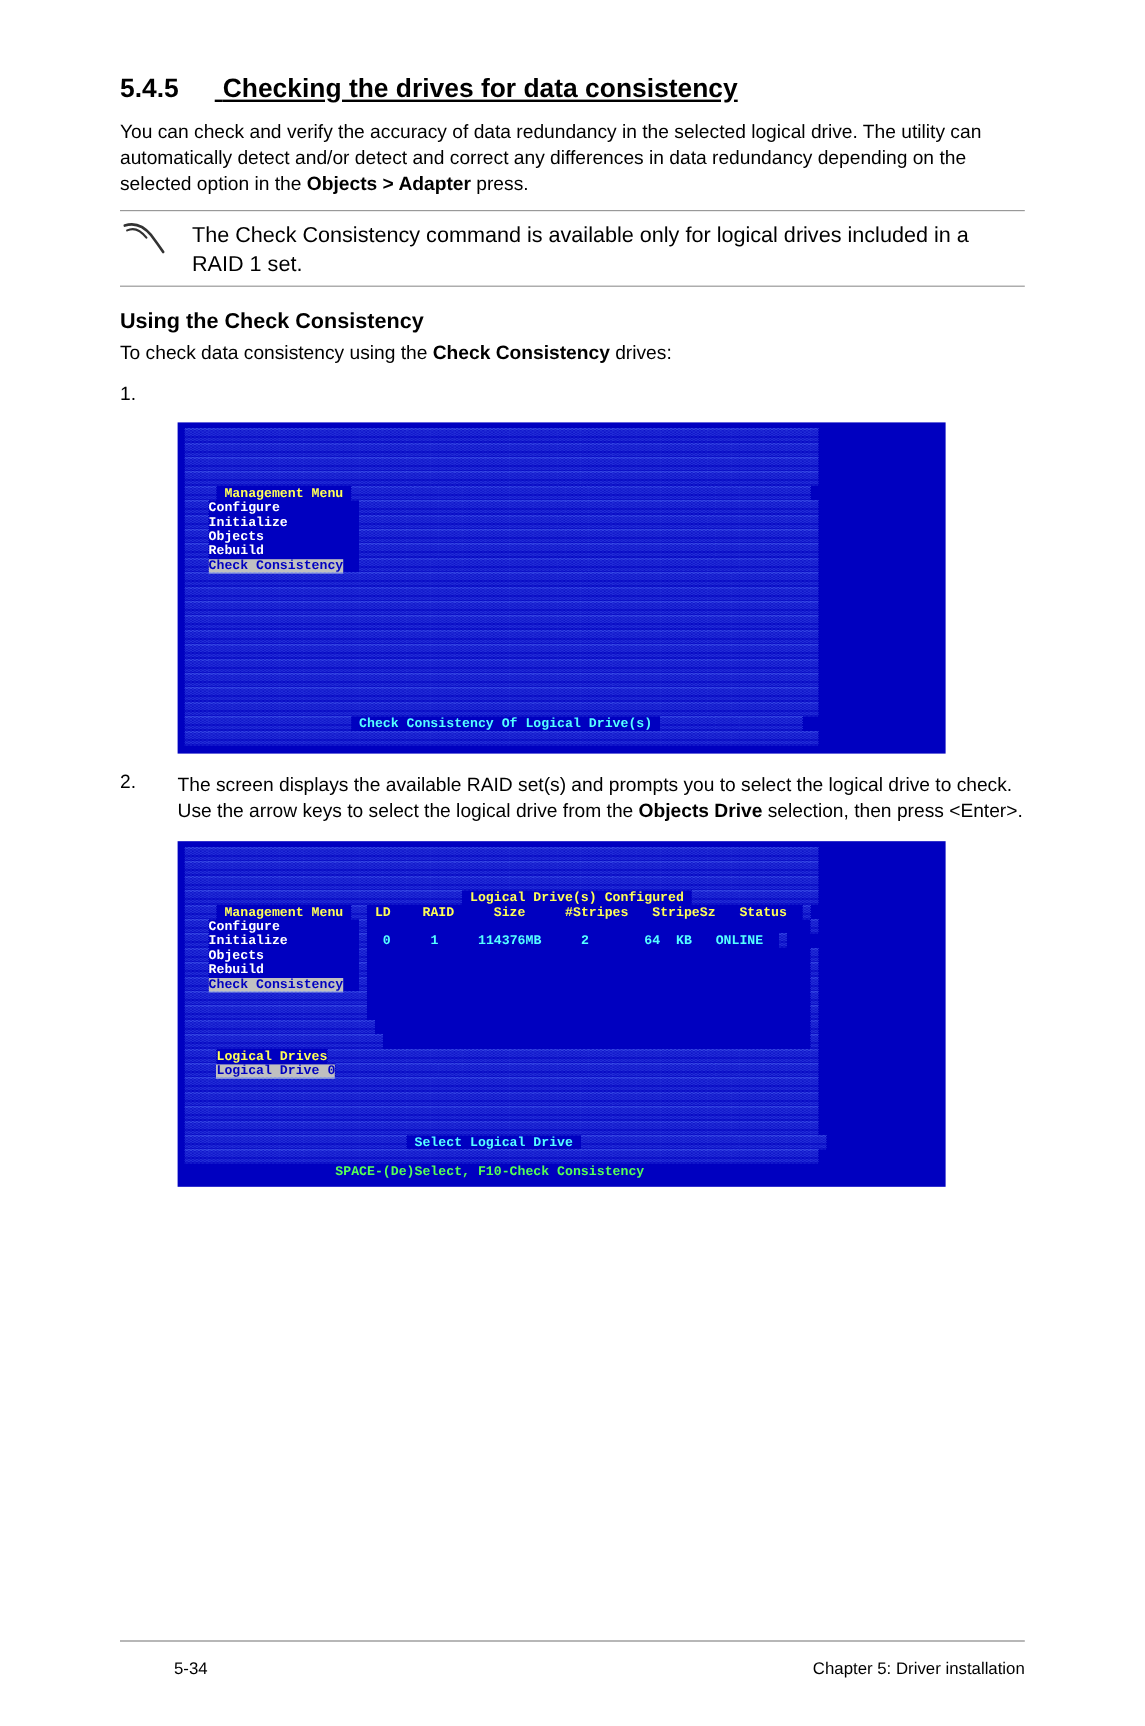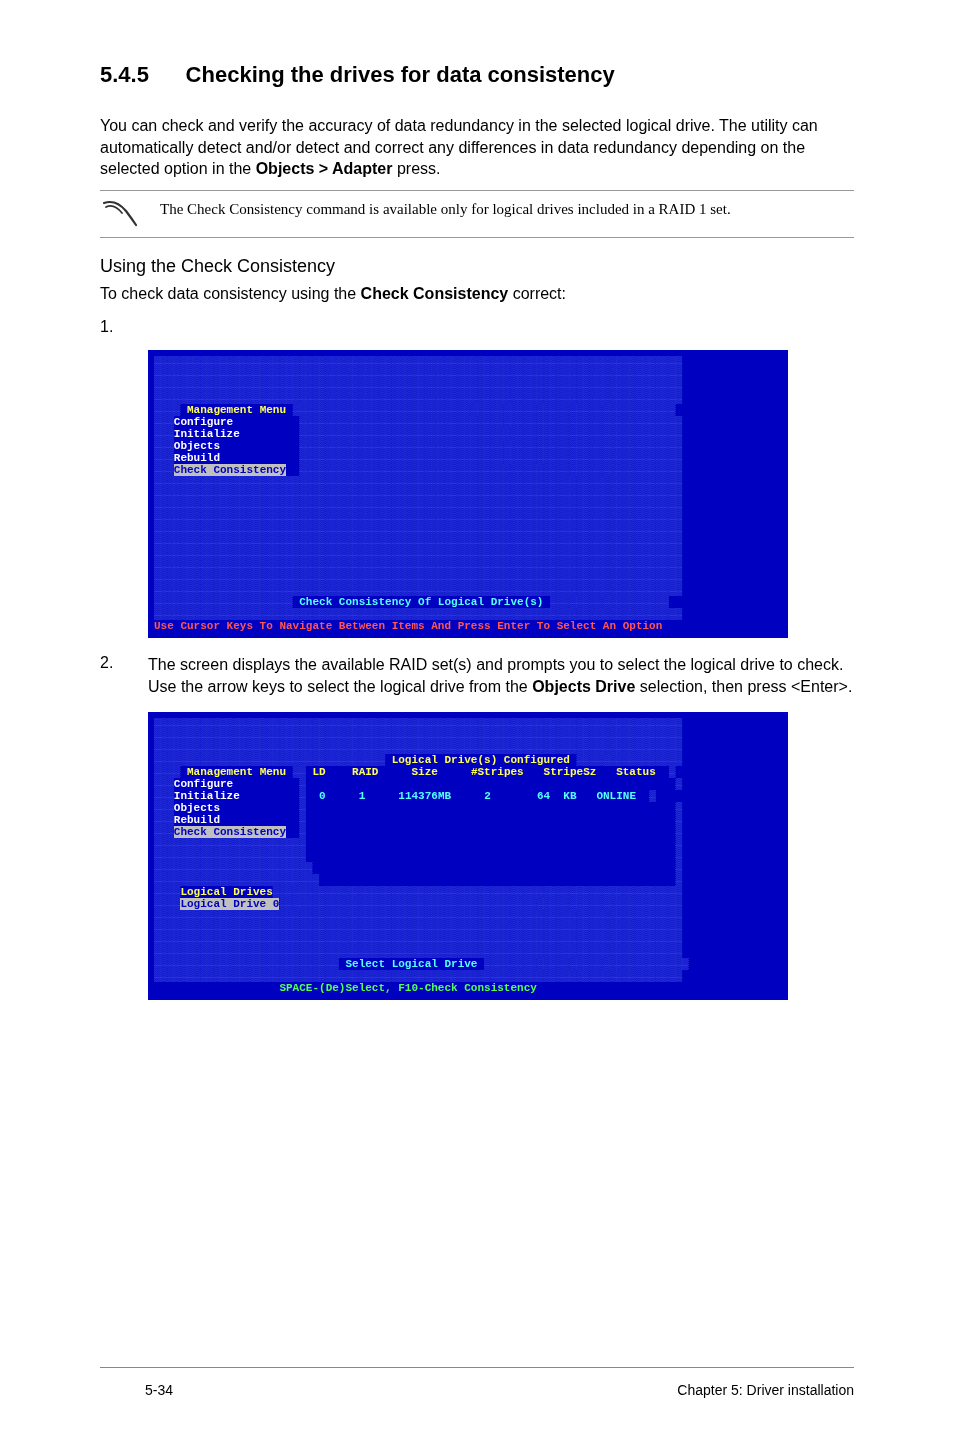--- a/index.html
+++ b/index.html
@@ -22,21 +22,22 @@
       font-weight: bold;
       display: inline-block;
       margin-right: 30px;
     }
     .section-title {
       font-size: 22px;
       font-weight: bold;
       display: inline;
     }
     h2.heading {
-      margin-bottom: 27px;
+      margin-bottom: 12px;
+      text-decoration: underline;
     }
     p.body-text {
       font-size: 16px;
       line-height: 1.35;
       margin-bottom: 10px;
     }
     .note-block {
       display: flex;
       align-items: flex-start;
       border-top: 1px solid #999;
@@ -47,28 +48,27 @@
     .note-icon {
       width: 40px;
       height: 34px;
       flex-shrink: 0;
       margin-right: 20px;
       display:flex;
       align-items:center;
       justify-content:center;
     }
     .note-text {
-      font-size: 15px;
+      font-size: 18px;
       line-height: 1.35;
       padding-top: 2px;
-      font-family: Liberation Serif, serif;
     }
     h3.subheading {
       font-size: 18px;
-      font-weight: normal;
+      font-weight: bold;
       margin-bottom: 6px;
     }
     .ordered-item {
       display: flex;
       margin: 14px 0;
     }
     .ordered-num {
       width: 48px;
       font-size: 16px;
       flex-shrink: 0;
@@ -138,21 +138,21 @@
       <path d="M4 6 Q16 2 26 14 Q32 22 36 28" stroke="#333" stroke-width="2.2" fill="none" stroke-linecap="round"></path>
       <path d="M6 10 Q14 6 22 16" stroke="#333" stroke-width="1.8" fill="none" stroke-linecap="round"></path>
     </svg>
   </div>
   <div class="note-text">The Check Consistency command is available only for logical drives included in a RAID 1 set.</div>
 </div>
 
 <h3 class="subheading">Using the Check Consistency</h3>
 
 <p class="body-text">
-  <span>To check data consistency using the </span><span class="bold">Check Consistency</span><span> correct:</span>
+  <span>To check data consistency using the </span><span class="bold">Check Consistency</span><span> drives:</span>
 </p>
 
 <div class="ordered-item">
   <div class="ordered-num">1.</div>
 </div>
 
 <div class="console">▒▒▒▒▒▒▒▒▒▒▒▒▒▒▒▒▒▒▒▒▒▒▒▒▒▒▒▒▒▒▒▒▒▒▒▒▒▒▒▒▒▒▒▒▒▒▒▒▒▒▒▒▒▒▒▒▒▒▒▒▒▒▒▒▒▒▒▒▒▒▒▒▒▒▒▒▒▒▒▒
 ▒▒▒▒▒▒▒▒▒▒▒▒▒▒▒▒▒▒▒▒▒▒▒▒▒▒▒▒▒▒▒▒▒▒▒▒▒▒▒▒▒▒▒▒▒▒▒▒▒▒▒▒▒▒▒▒▒▒▒▒▒▒▒▒▒▒▒▒▒▒▒▒▒▒▒▒▒▒▒▒
 ▒▒▒▒▒▒▒▒▒▒▒▒▒▒▒▒▒▒▒▒▒▒▒▒▒▒▒▒▒▒▒▒▒▒▒▒▒▒▒▒▒▒▒▒▒▒▒▒▒▒▒▒▒▒▒▒▒▒▒▒▒▒▒▒▒▒▒▒▒▒▒▒▒▒▒▒▒▒▒▒
 ▒▒▒▒▒▒▒▒▒▒▒▒▒▒▒▒▒▒▒▒▒▒▒▒▒▒▒▒▒▒▒▒▒▒▒▒▒▒▒▒▒▒▒▒▒▒▒▒▒▒▒▒▒▒▒▒▒▒▒▒▒▒▒▒▒▒▒▒▒▒▒▒▒▒▒▒▒▒▒▒
@@ -167,21 +167,21 @@
 ▒▒▒▒▒▒▒▒▒▒▒▒▒▒▒▒▒▒▒▒▒▒▒▒▒▒▒▒▒▒▒▒▒▒▒▒▒▒▒▒▒▒▒▒▒▒▒▒▒▒▒▒▒▒▒▒▒▒▒▒▒▒▒▒▒▒▒▒▒▒▒▒▒▒▒▒▒▒▒▒
 ▒▒▒▒▒▒▒▒▒▒▒▒▒▒▒▒▒▒▒▒▒▒▒▒▒▒▒▒▒▒▒▒▒▒▒▒▒▒▒▒▒▒▒▒▒▒▒▒▒▒▒▒▒▒▒▒▒▒▒▒▒▒▒▒▒▒▒▒▒▒▒▒▒▒▒▒▒▒▒▒
 ▒▒▒▒▒▒▒▒▒▒▒▒▒▒▒▒▒▒▒▒▒▒▒▒▒▒▒▒▒▒▒▒▒▒▒▒▒▒▒▒▒▒▒▒▒▒▒▒▒▒▒▒▒▒▒▒▒▒▒▒▒▒▒▒▒▒▒▒▒▒▒▒▒▒▒▒▒▒▒▒
 ▒▒▒▒▒▒▒▒▒▒▒▒▒▒▒▒▒▒▒▒▒▒▒▒▒▒▒▒▒▒▒▒▒▒▒▒▒▒▒▒▒▒▒▒▒▒▒▒▒▒▒▒▒▒▒▒▒▒▒▒▒▒▒▒▒▒▒▒▒▒▒▒▒▒▒▒▒▒▒▒
 ▒▒▒▒▒▒▒▒▒▒▒▒▒▒▒▒▒▒▒▒▒▒▒▒▒▒▒▒▒▒▒▒▒▒▒▒▒▒▒▒▒▒▒▒▒▒▒▒▒▒▒▒▒▒▒▒▒▒▒▒▒▒▒▒▒▒▒▒▒▒▒▒▒▒▒▒▒▒▒▒
 ▒▒▒▒▒▒▒▒▒▒▒▒▒▒▒▒▒▒▒▒▒▒▒▒▒▒▒▒▒▒▒▒▒▒▒▒▒▒▒▒▒▒▒▒▒▒▒▒▒▒▒▒▒▒▒▒▒▒▒▒▒▒▒▒▒▒▒▒▒▒▒▒▒▒▒▒▒▒▒▒
 ▒▒▒▒▒▒▒▒▒▒▒▒▒▒▒▒▒▒▒▒▒▒▒▒▒▒▒▒▒▒▒▒▒▒▒▒▒▒▒▒▒▒▒▒▒▒▒▒▒▒▒▒▒▒▒▒▒▒▒▒▒▒▒▒▒▒▒▒▒▒▒▒▒▒▒▒▒▒▒▒
 ▒▒▒▒▒▒▒▒▒▒▒▒▒▒▒▒▒▒▒▒▒▒▒▒▒▒▒▒▒▒▒▒▒▒▒▒▒▒▒▒▒▒▒▒▒▒▒▒▒▒▒▒▒▒▒▒▒▒▒▒▒▒▒▒▒▒▒▒▒▒▒▒▒▒▒▒▒▒▒▒
 ▒▒▒▒▒▒▒▒▒▒▒▒▒▒▒▒▒▒▒▒▒ <span class="c-cyan">Check Consistency Of Logical Drive(s)</span> ▒▒▒▒▒▒▒▒▒▒▒▒▒▒▒▒▒▒
 ▒▒▒▒▒▒▒▒▒▒▒▒▒▒▒▒▒▒▒▒▒▒▒▒▒▒▒▒▒▒▒▒▒▒▒▒▒▒▒▒▒▒▒▒▒▒▒▒▒▒▒▒▒▒▒▒▒▒▒▒▒▒▒▒▒▒▒▒▒▒▒▒▒▒▒▒▒▒▒▒
-<span class="c-statusbar2">Use Cursor Keys To Navigate Between Items And Press Enter To Select An Option</span></div>
+</div>
 
 <div class="ordered-item">
   <div class="ordered-num">2.</div>
   <div class="ordered-text">
     <span>The screen displays the available RAID set(s) and prompts you to select the logical drive to check. Use the arrow keys to select the logical drive from the </span><span class="bold">Objects Drive</span><span> selection, then press &lt;Enter&gt;.</span>
   </div>
 </div>
 
 <div class="console">▒▒▒▒▒▒▒▒▒▒▒▒▒▒▒▒▒▒▒▒▒▒▒▒▒▒▒▒▒▒▒▒▒▒▒▒▒▒▒▒▒▒▒▒▒▒▒▒▒▒▒▒▒▒▒▒▒▒▒▒▒▒▒▒▒▒▒▒▒▒▒▒▒▒▒▒▒▒▒▒
 ▒▒▒▒▒▒▒▒▒▒▒▒▒▒▒▒▒▒▒▒▒▒▒▒▒▒▒▒▒▒▒▒▒▒▒▒▒▒▒▒▒▒▒▒▒▒▒▒▒▒▒▒▒▒▒▒▒▒▒▒▒▒▒▒▒▒▒▒▒▒▒▒▒▒▒▒▒▒▒▒

